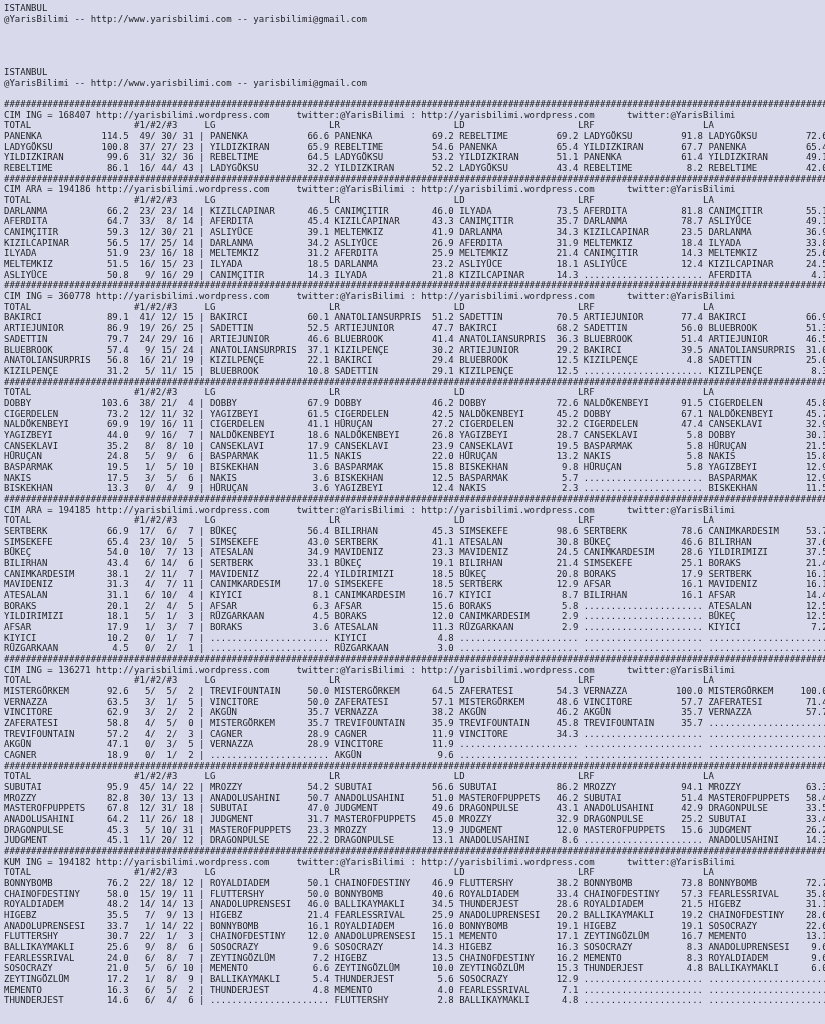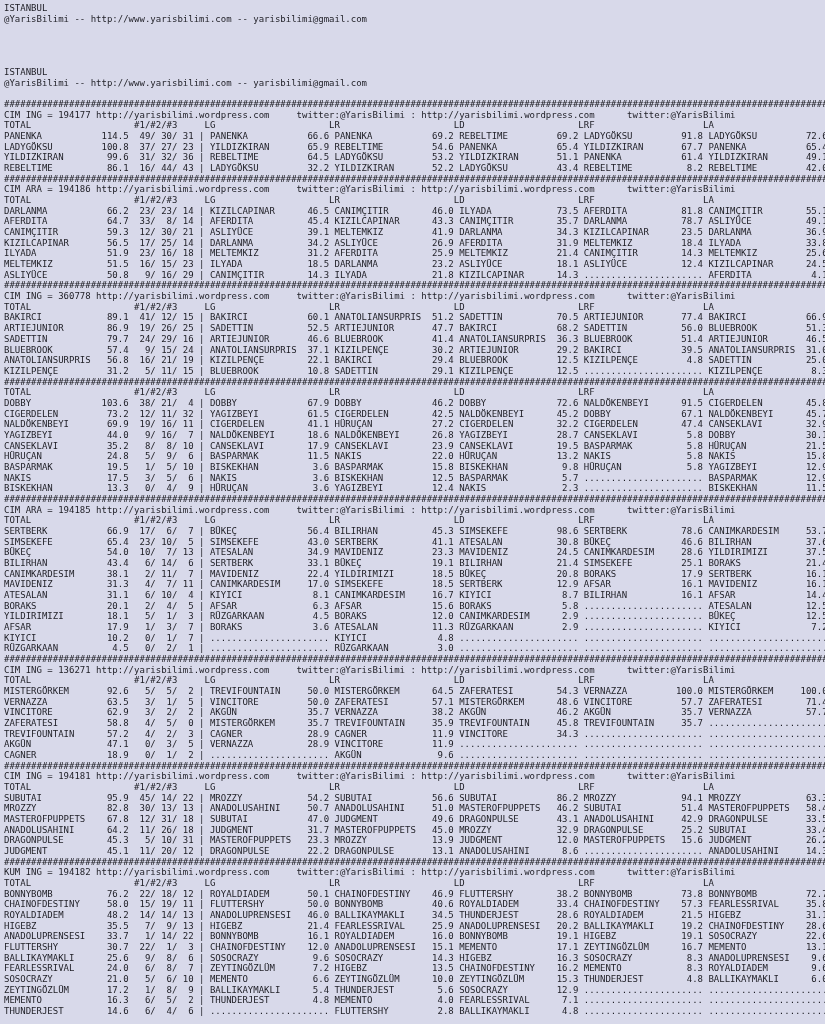--- a/index.html
+++ b/index.html
@@ -27,21 +27,21 @@
 <pre class="report"><span><span>ISTANBUL</span>
 <span>@YarisBilimi -- http://www.yarisbilimi.com -- yarisbilimi@gmail.com</span></span>
 
 
 
 
 <span><span>ISTANBUL</span>
 <span>@YarisBilimi -- http://www.yarisbilimi.com -- yarisbilimi@gmail.com</span></span>
 
 <span id="sections-container"><span><span>########################################################################################################################################################
-</span><span>CIM ING = 194177 http://yarisbilimi.wordpress.com     twitter:@YarisBilimi : http://yarisbilimi.wordpress.com      twitter:@YarisBilimi
+</span><span>CIM ING = 168407 http://yarisbilimi.wordpress.com     twitter:@YarisBilimi : http://yarisbilimi.wordpress.com      twitter:@YarisBilimi
 </span><span>TOTAL                   #1/#2/#3     LG                     LR                     LD                     LRF                    LA
 </span><span>PANENKA           114.5  49/ 30/ 31 | PANENKA           66.6 PANENKA           69.2 REBELTIME         69.2 LADYGÖKSU         91.8 LADYGÖKSU         72.6
 </span><span>LADYGÖKSU         100.8  37/ 27/ 23 | YILDIZKIRAN       65.9 REBELTIME         54.6 PANENKA           65.4 YILDIZKIRAN       67.7 PANENKA           65.4
 </span><span>YILDIZKIRAN        99.6  31/ 32/ 36 | REBELTIME         64.5 LADYGÖKSU         53.2 YILDIZKIRAN       51.1 PANENKA           61.4 YILDIZKIRAN       49.1
 </span><span>REBELTIME          86.1  16/ 44/ 43 | LADYGÖKSU         32.2 YILDIZKIRAN       52.2 LADYGÖKSU         43.4 REBELTIME          8.2 REBELTIME         42.0
 </span></span><span><span>########################################################################################################################################################
 </span><span>CIM ARA = 194186 http://yarisbilimi.wordpress.com     twitter:@YarisBilimi : http://yarisbilimi.wordpress.com      twitter:@YarisBilimi
 </span><span>TOTAL                   #1/#2/#3     LG                     LR                     LD                     LRF                    LA
 </span><span>DARLANMA           66.2  23/ 23/ 14 | KIZILCAPINAR      46.5 CANIMÇITIR        46.0 ILYADA            73.5 AFERDITA          81.8 CANIMÇITIR        55.1
 </span><span>AFERDITA           64.7  33/  8/ 14 | AFERDITA          45.4 KIZILCAPINAR      43.3 CANIMÇITIR        35.7 DARLANMA          78.7 ASLIYÜCE          49.1
@@ -89,21 +89,20 @@
 </span><span>CIM ING = 136271 http://yarisbilimi.wordpress.com     twitter:@YarisBilimi : http://yarisbilimi.wordpress.com      twitter:@YarisBilimi
 </span><span>TOTAL                   #1/#2/#3     LG                     LR                     LD                     LRF                    LA
 </span><span>MISTERGÖRKEM       92.6   5/  5/  2 | TREVIFOUNTAIN     50.0 MISTERGÖRKEM      64.5 ZAFERATESI        54.3 VERNAZZA         100.0 MISTERGÖRKEM     100.0
 </span><span>VERNAZZA           63.5   3/  1/  5 | VINCITORE         50.0 ZAFERATESI        57.1 MISTERGÖRKEM      48.6 VINCITORE         57.7 ZAFERATESI        71.4
 </span><span>VINCITORE          62.9   3/  2/  2 | AKGÜN             35.7 VERNAZZA          38.2 AKGÜN             46.2 AKGÜN             35.7 VERNAZZA          57.7
 </span><span>ZAFERATESI         58.8   4/  5/  0 | MISTERGÖRKEM      35.7 TREVIFOUNTAIN     35.9 TREVIFOUNTAIN     45.8 TREVIFOUNTAIN     35.7 ......................
 </span><span>TREVIFOUNTAIN      57.2   4/  2/  3 | CAGNER            28.9 CAGNER            11.9 VINCITORE         34.3 ...................... ......................
 </span><span>AKGÜN              47.1   0/  3/  5 | VERNAZZA          28.9 VINCITORE         11.9 ...................... ...................... ......................
 </span><span>CAGNER             18.9   0/  1/  2 | ...................... AKGÜN              9.6 ...................... ...................... ......................
 </span></span><span><span>########################################################################################################################################################
-</span><span>CIM ING = 194181 http://yarisbilimi.wordpress.com     twitter:@YarisBilimi : http://yarisbilimi.wordpress.com      twitter:@YarisBilimi
 </span><span>TOTAL                   #1/#2/#3     LG                     LR                     LD                     LRF                    LA
 </span><span>SUBUTAI            95.9  45/ 14/ 22 | MROZZY            54.2 SUBUTAI           56.6 SUBUTAI           86.2 MROZZY            94.1 MROZZY            63.3
 </span><span>MROZZY             82.8  30/ 13/ 13 | ANADOLUSAHINI     50.7 ANADOLUSAHINI     51.0 MASTEROFPUPPETS   46.2 SUBUTAI           51.4 MASTEROFPUPPETS   58.4
 </span><span>MASTEROFPUPPETS    67.8  12/ 31/ 18 | SUBUTAI           47.0 JUDGMENT          49.6 DRAGONPULSE       43.1 ANADOLUSAHINI     42.9 DRAGONPULSE       33.5
 </span><span>ANADOLUSAHINI      64.2  11/ 26/ 18 | JUDGMENT          31.7 MASTEROFPUPPETS   45.0 MROZZY            32.9 DRAGONPULSE       25.2 SUBUTAI           33.4
 </span><span>DRAGONPULSE        45.3   5/ 10/ 31 | MASTEROFPUPPETS   23.3 MROZZY            13.9 JUDGMENT          12.0 MASTEROFPUPPETS   15.6 JUDGMENT          26.2
 </span><span>JUDGMENT           45.1  11/ 20/ 12 | DRAGONPULSE       22.2 DRAGONPULSE       13.1 ANADOLUSAHINI      8.6 ...................... ANADOLUSAHINI     14.3
 </span></span><span><span>########################################################################################################################################################
 </span><span>KUM ING = 194182 http://yarisbilimi.wordpress.com     twitter:@YarisBilimi : http://yarisbilimi.wordpress.com      twitter:@YarisBilimi
 </span><span>TOTAL                   #1/#2/#3     LG                     LR                     LD                     LRF                    LA

